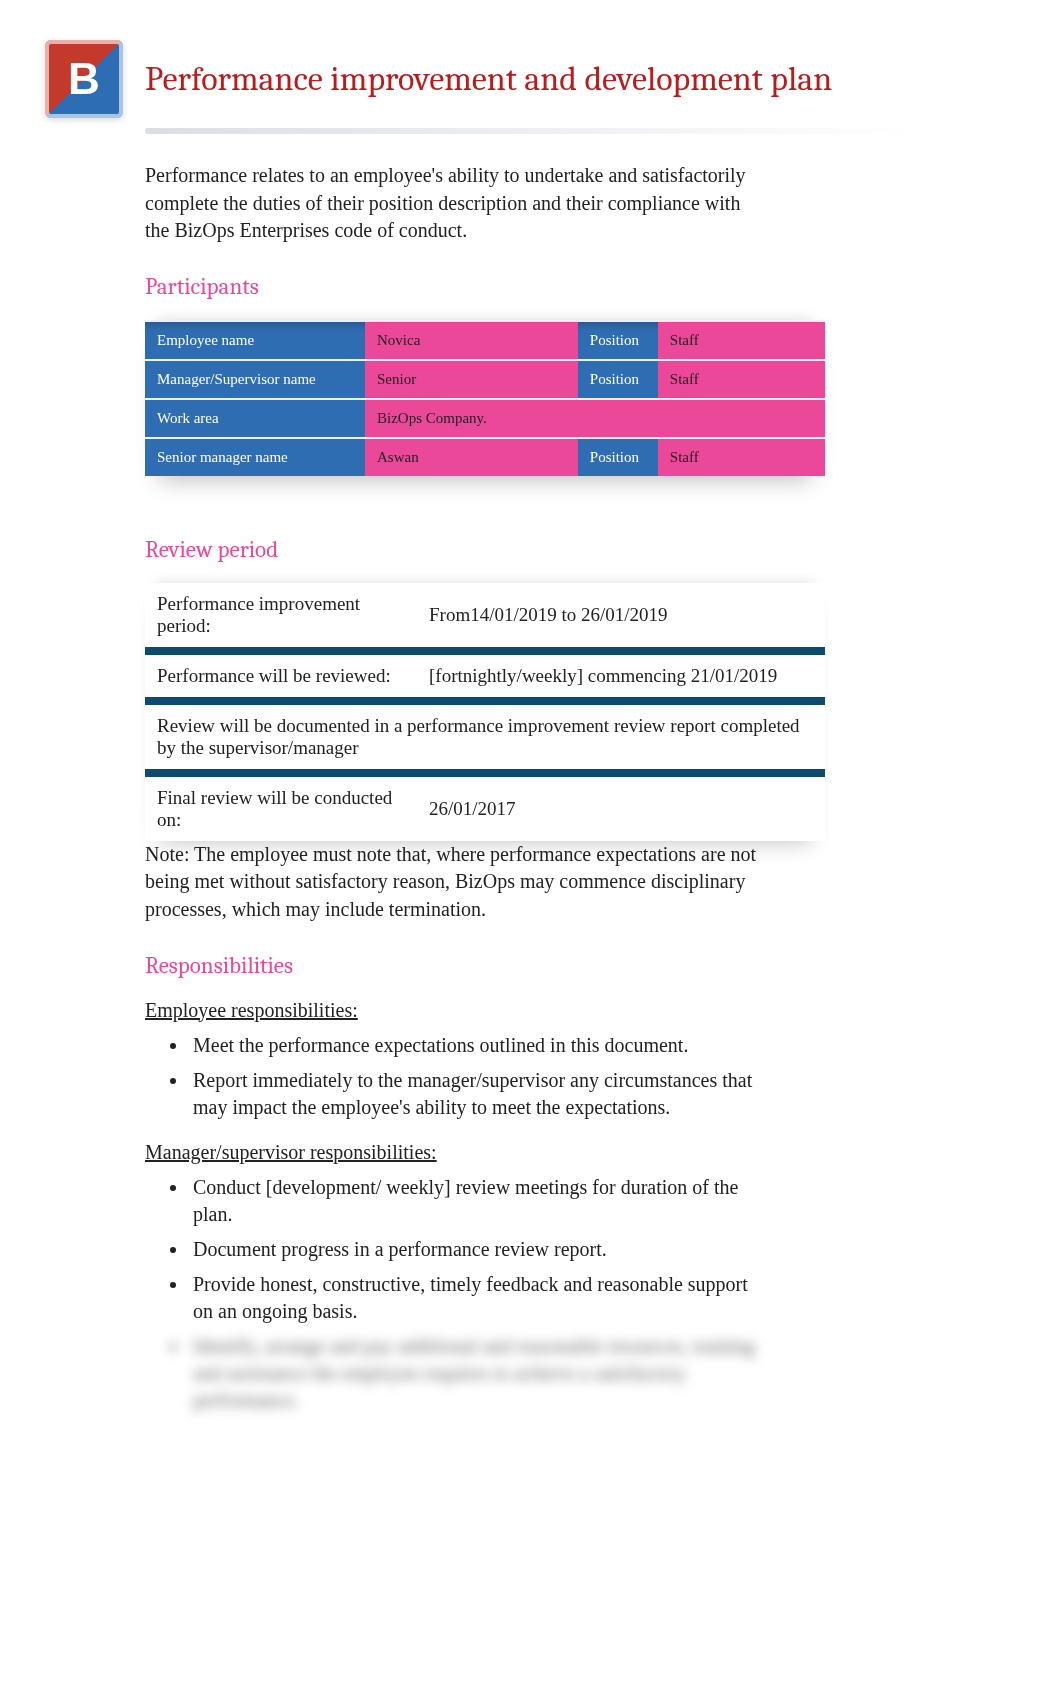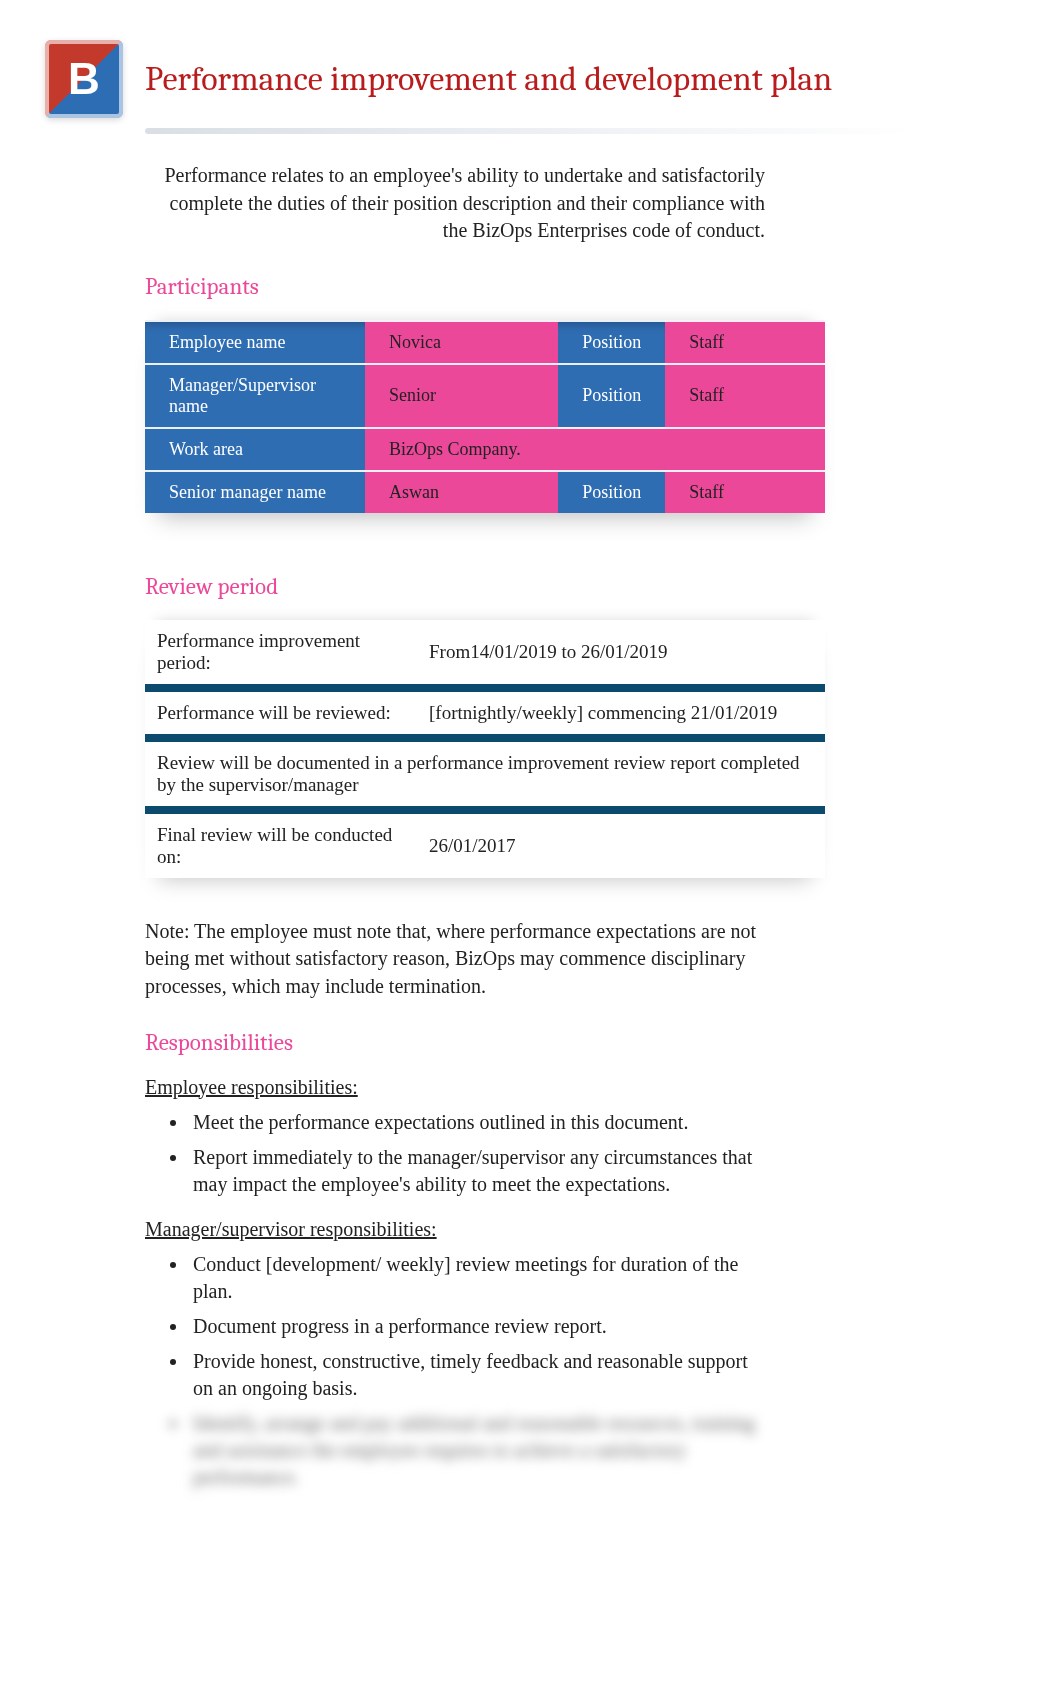--- a/index.html
+++ b/index.html
@@ -42,66 +42,64 @@
   .title-underline {
     height: 6px;
     margin-bottom: 28px;
     background: linear-gradient(to right, rgba(180,190,205,.5), rgba(180,190,205,0));
     border-radius: 3px;
   }
   p.intro {
     line-height: 1.38;
     margin-bottom: 28px;
     max-width: 620px;
-    text-align: right;
   }
   h2.section {
     font-family: Cambria, Georgia, serif;
     font-weight: 400;
     font-size: 23px;
     color: #ec4899;
     margin-bottom: 20px;
   }
   
   .ptable {
     width: 680px;
     border-collapse: separate;
     border-spacing: 0 0;
     box-shadow: 0 18px 22px -14px rgba(0,0,0,.25), 0 -10px 14px -12px rgba(0,0,0,.18);
     margin-bottom: 60px;
   }
   .ptable td {
-    padding: 10px 24px;
-    font-size: 18px;
+    padding: 10px 12px;
+    font-size: 15px;
     vertical-align: middle;
     border-top: 2px solid rgba(255,255,255,.9);
   }
   .ptable td.labelcell {
     width: 220px;
     background: #2f6db3;
     color: #fff;
   }
   .ptable td.valcell { background:#ec4899; }
   .ptable td.poslabel {
-    width: 96px;
+    width: 80px;
     background: #2f6db3;
     color:#fff;
   }
   .ptable tr:first-child td.labelcell,
   .ptable tr:first-child td.poslabel {
     box-shadow: inset 0 10px 10px -8px rgba(0,0,0,.25);
   }
   .ptable td:first-child { border-left:none; }
 
   
   .rtable {
     width: 680px;
     border-collapse: collapse;
     box-shadow: 0 16px 20px -14px rgba(0,0,0,.22), 0 -10px 14px -12px rgba(0,0,0,.18);
-    margin-bottom: 40px;
   }
   .rtable td {
     background:#fff;
     border-top: 8px solid #0c4a6e;
     padding: 10px 12px;
     font-size: 19px;
   }
   .rtable tr:first-child td { border-top:none; }
   .rtable td.rlabel { width: 272px; }
 

